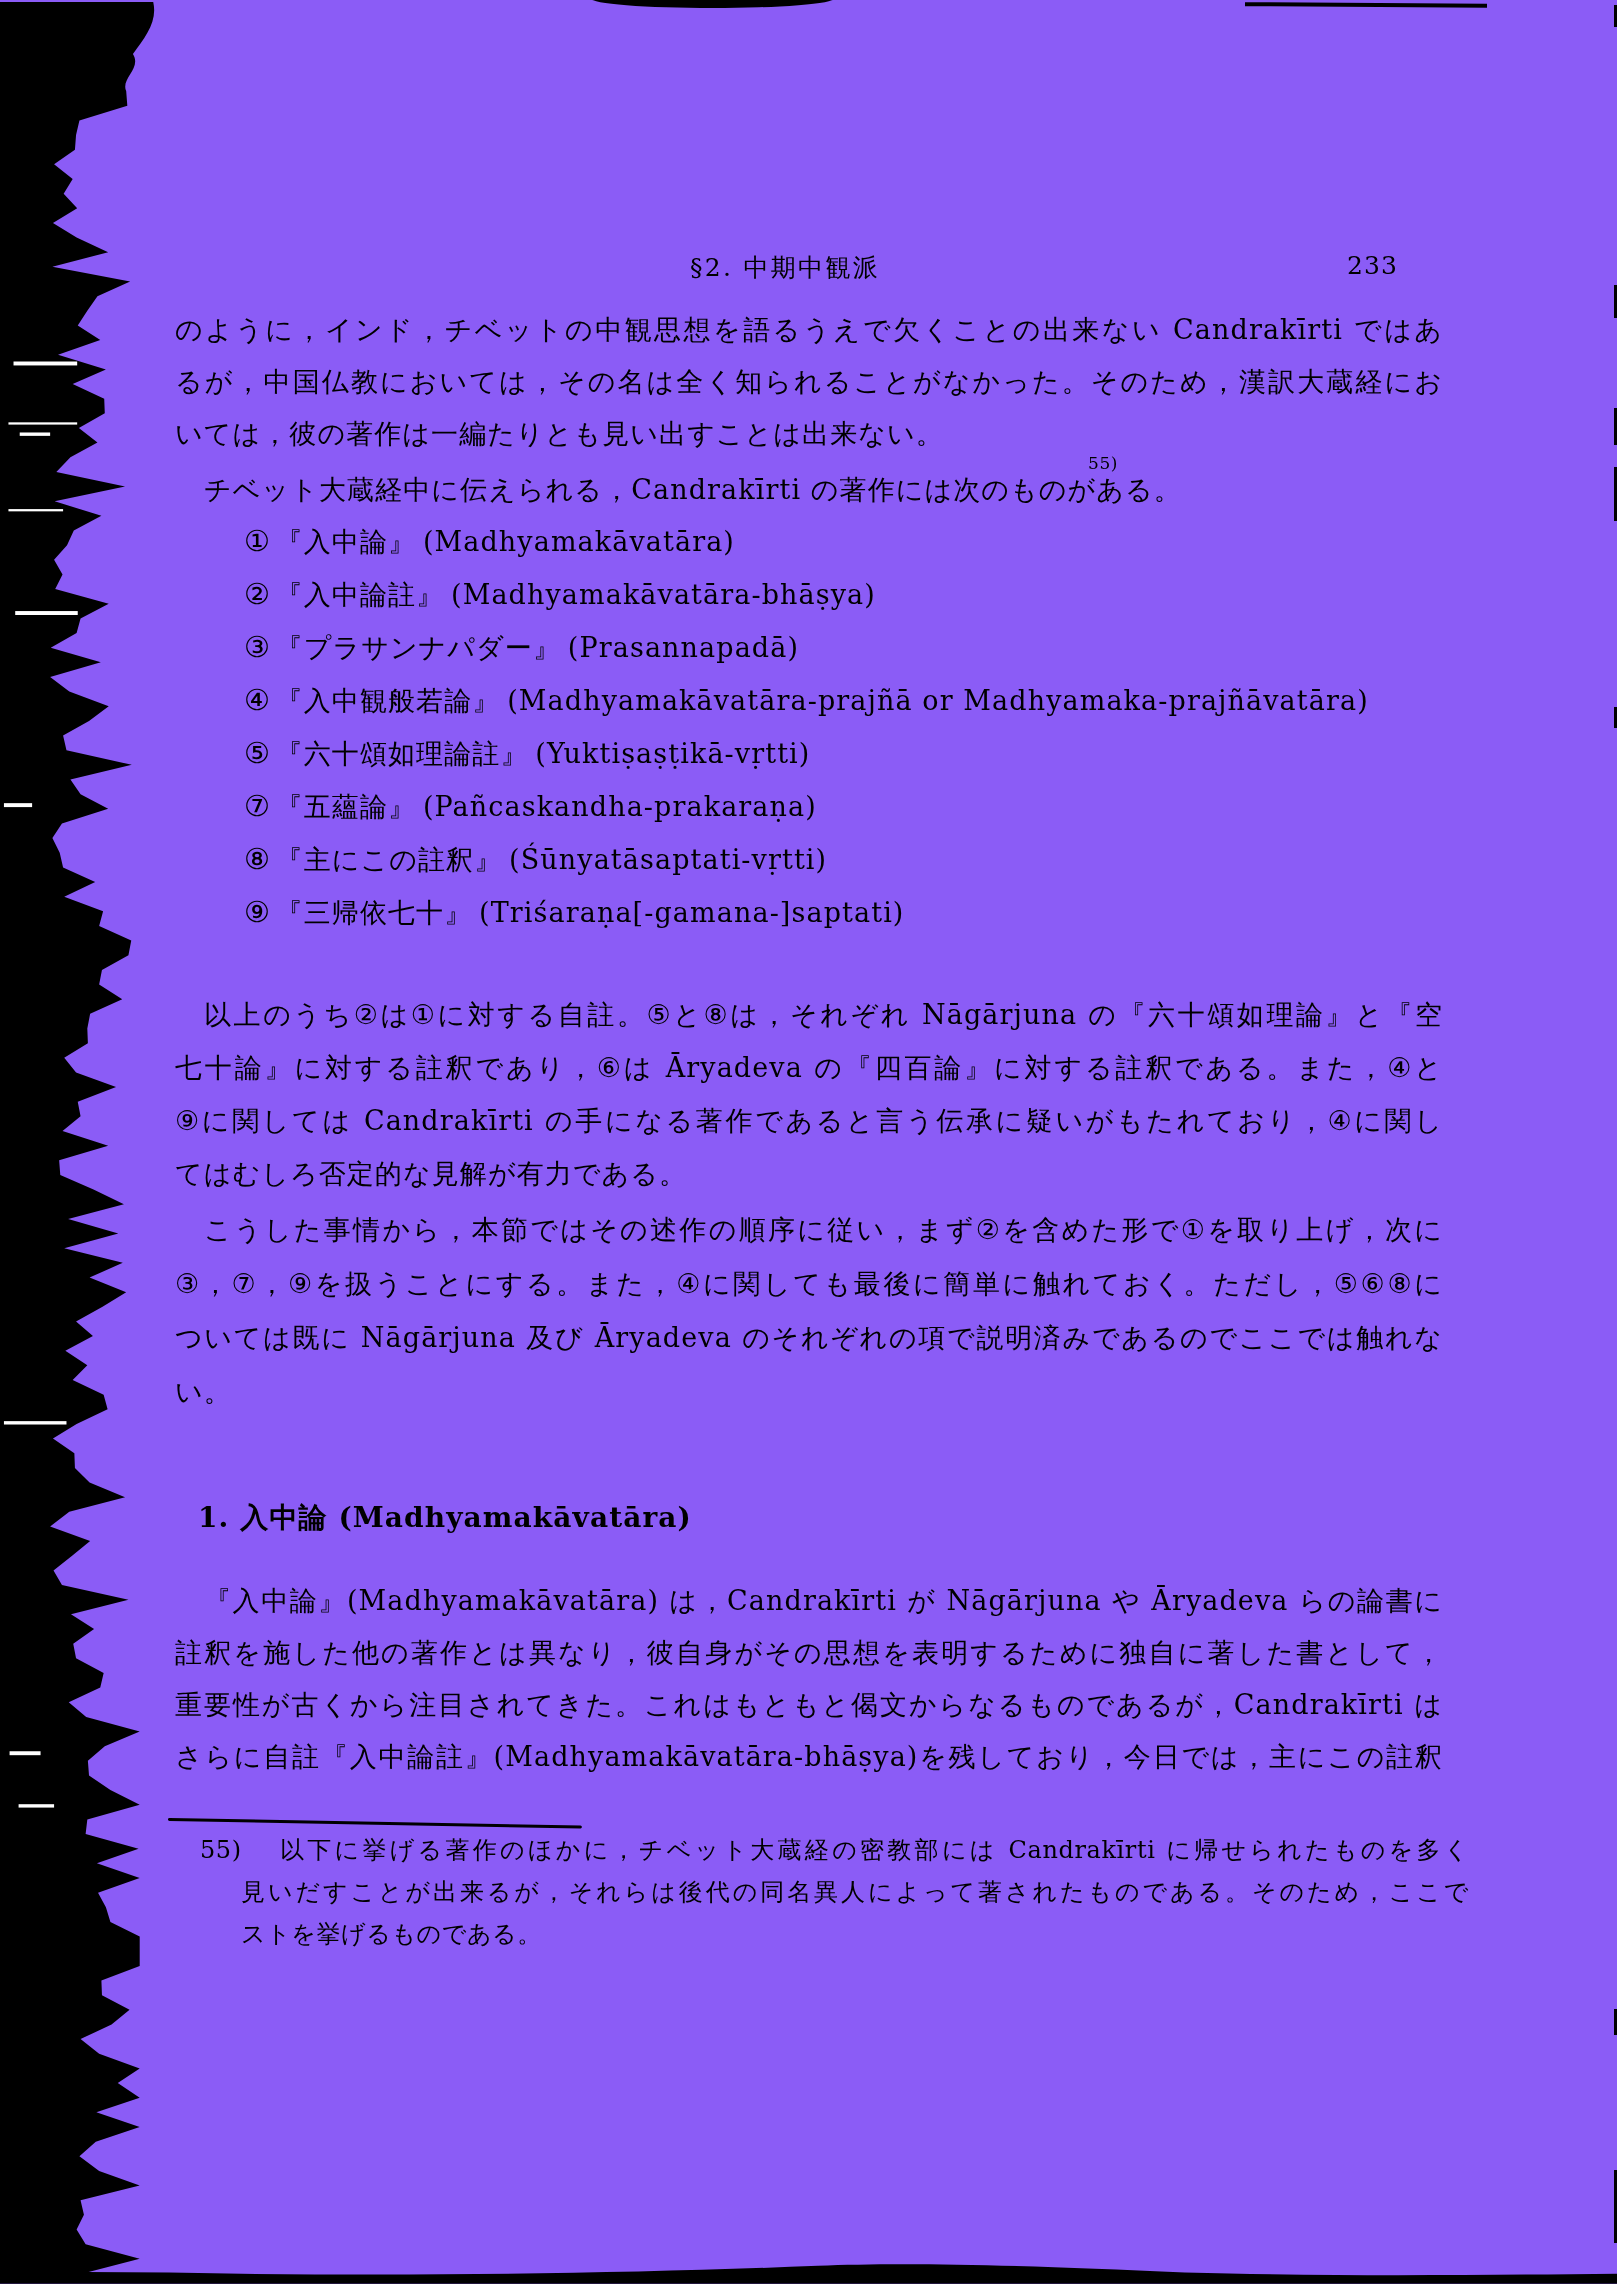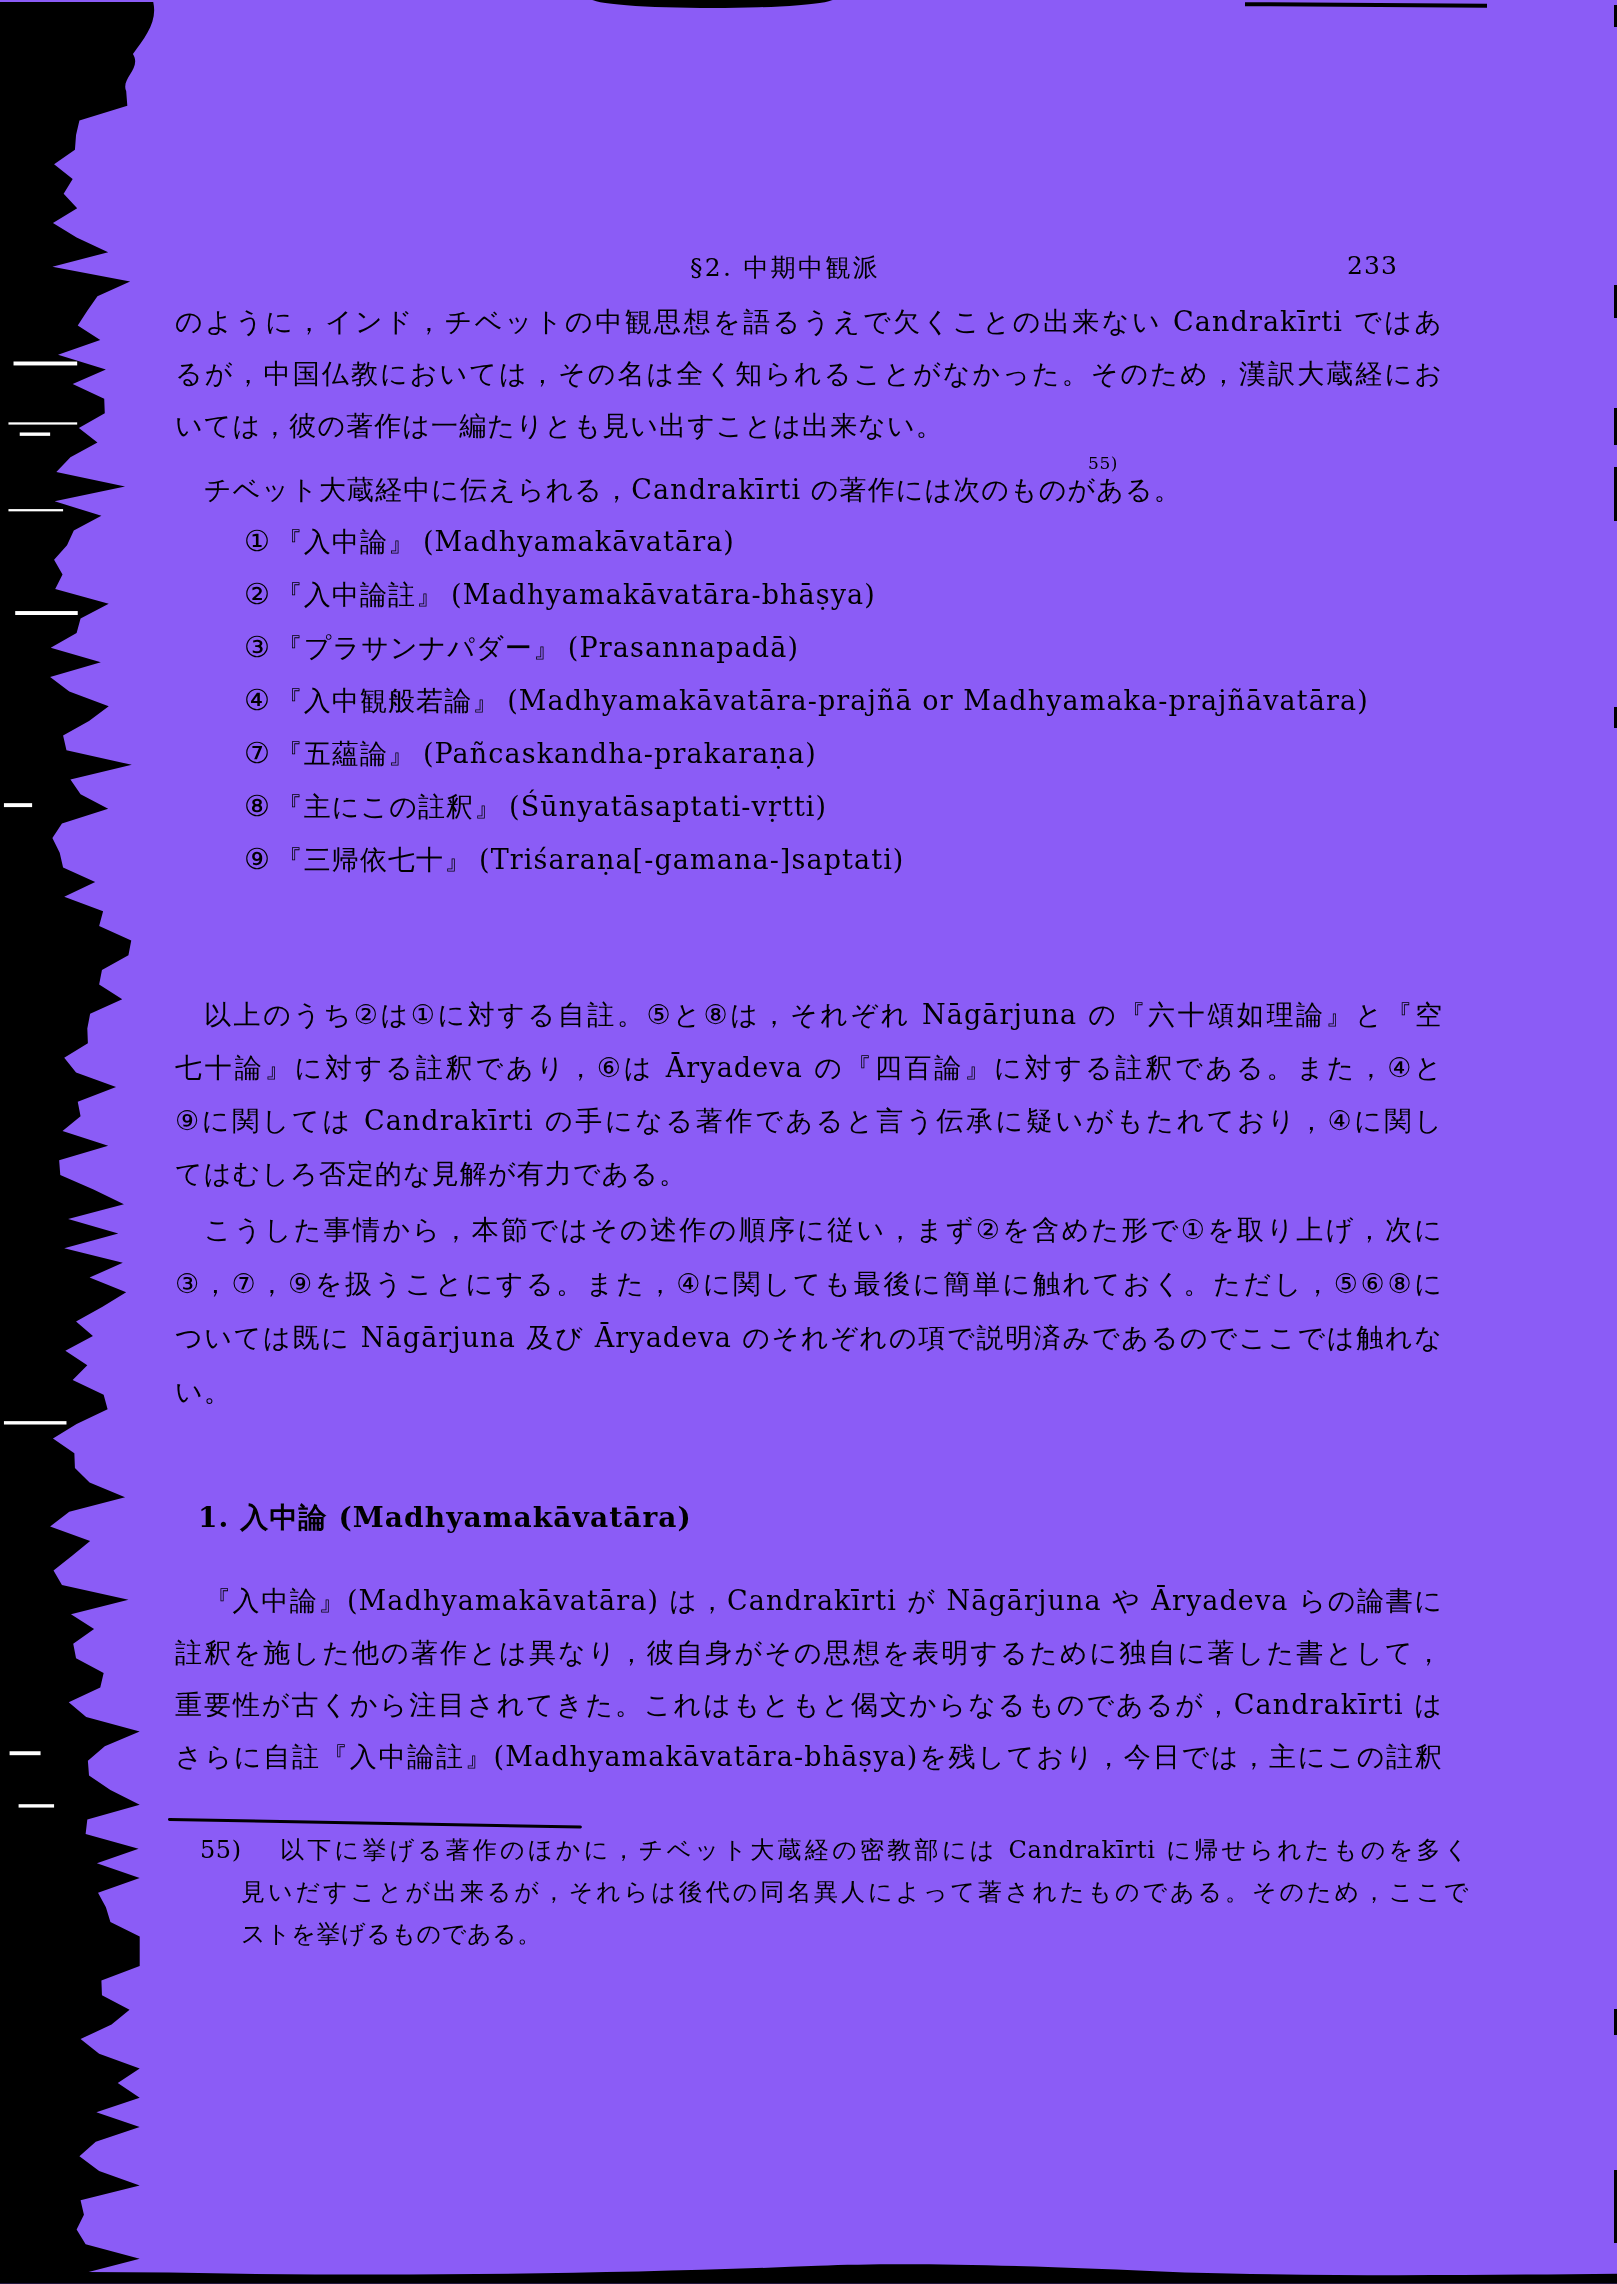--- a/index.html
+++ b/index.html
@@ -41,21 +41,21 @@
   .edge-dash{position:absolute;width:2.8px;background:#000;left:1614px;}
 </style>
 </head>
 <body>
 
 <div id="page">
 
   <div id="header-title">§2. 中期中観派</div>
   <div id="page-number">233</div>
 
-  <div class="tb" style="top:296px;">
+  <div class="tb" style="top:304px;">
     <div class="ln full">のように，インド，チベットの中観思想を語るうえで欠くことの出来ない Candrakīrti ではあ</div>
     <div class="ln full">るが，中国仏教においては，その名は全く知られることがなかった。そのため，漢訳大蔵経にお</div>
     <div class="ln">いては，彼の著作は一編たりとも見い出すことは出来ない。</div>
   </div>
 
   <div class="tb" style="top:464px;">
     <div class="ln ind">チベット大蔵経中に伝えられる，Candrakīrti の著作には次のものがある。</div>
   </div>
   <div id="fn-ref-sup">55)</div>
 
@@ -64,20 +64,23 @@
       <span class="cnum">①</span><span>『入中論』</span><span class="rom">(Madhyamakāvatāra)</span>
     </div>
     <div class="work">
       <span class="cnum">②</span><span>『入中論註』</span><span class="rom">(Madhyamakāvatāra-bhāṣya)</span>
     </div>
     <div class="work">
       <span class="cnum">③</span><span>『プラサンナパダー』</span><span class="rom">(Prasannapadā)</span>
     </div>
     <div class="work">
       <span class="cnum">④</span><span>『入中観般若論』</span><span class="rom">(Madhyamakāvatāra-prajñā or Madhyamaka-prajñāvatāra)</span>
+    </div>
+    <div class="work">
+      <span class="cnum">⑤</span><span>『六十頌如理論註』</span><span class="rom">(Yuktiṣaṣṭikā-vṛtti)</span>
     </div>
     <div class="work">
       <span class="cnum">⑦</span><span>『五蘊論』</span><span class="rom">(Pañcaskandha-prakaraṇa)</span>
     </div>
     <div class="work">
       <span class="cnum">⑧</span><span>『主にこの註釈』</span><span class="rom">(Śūnyatāsaptati-vṛtti)</span>
     </div>
     <div class="work">
       <span class="cnum">⑨</span><span>『三帰依七十』</span><span class="rom">(Triśaraṇa[-gamana-]saptati)</span>
     </div>

